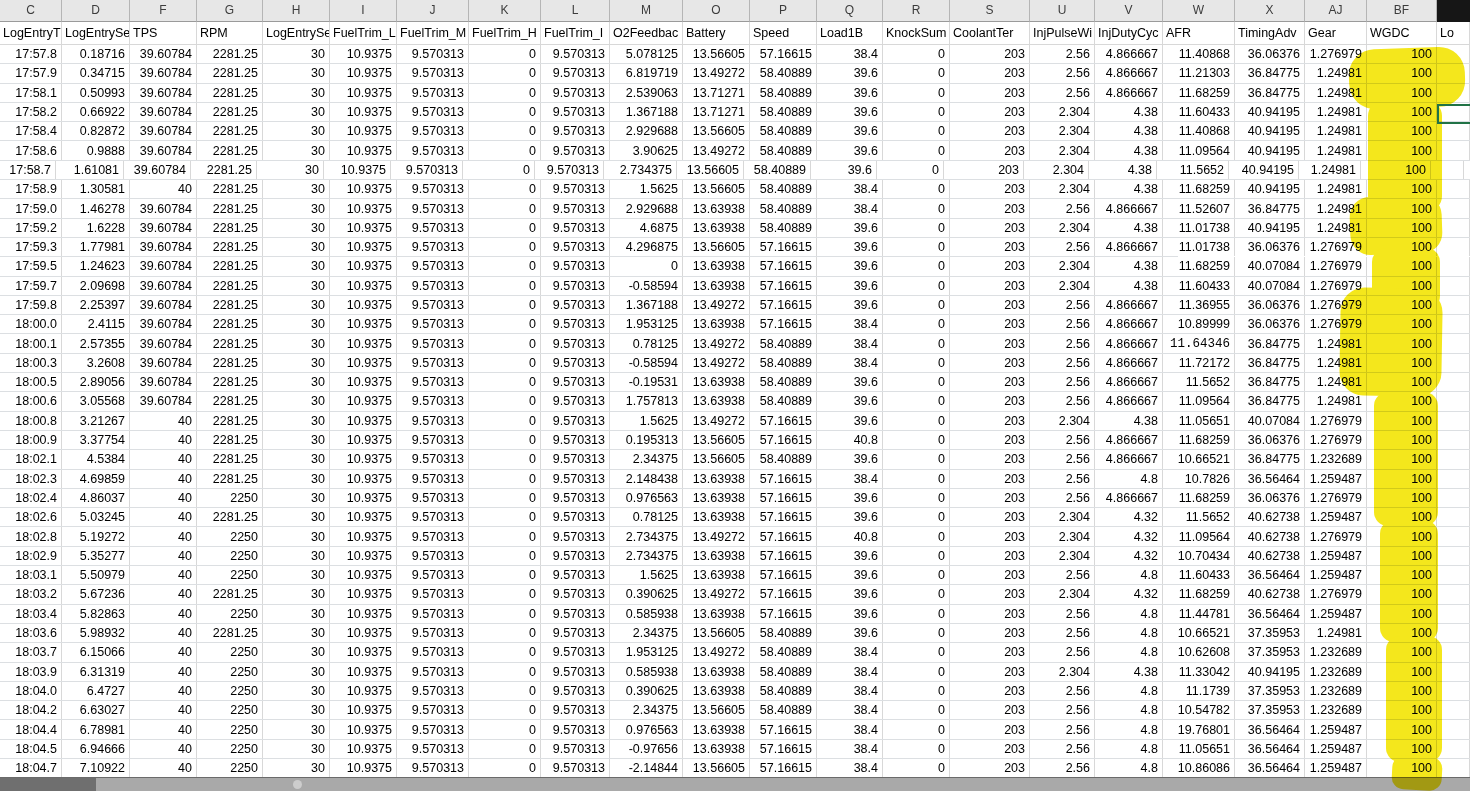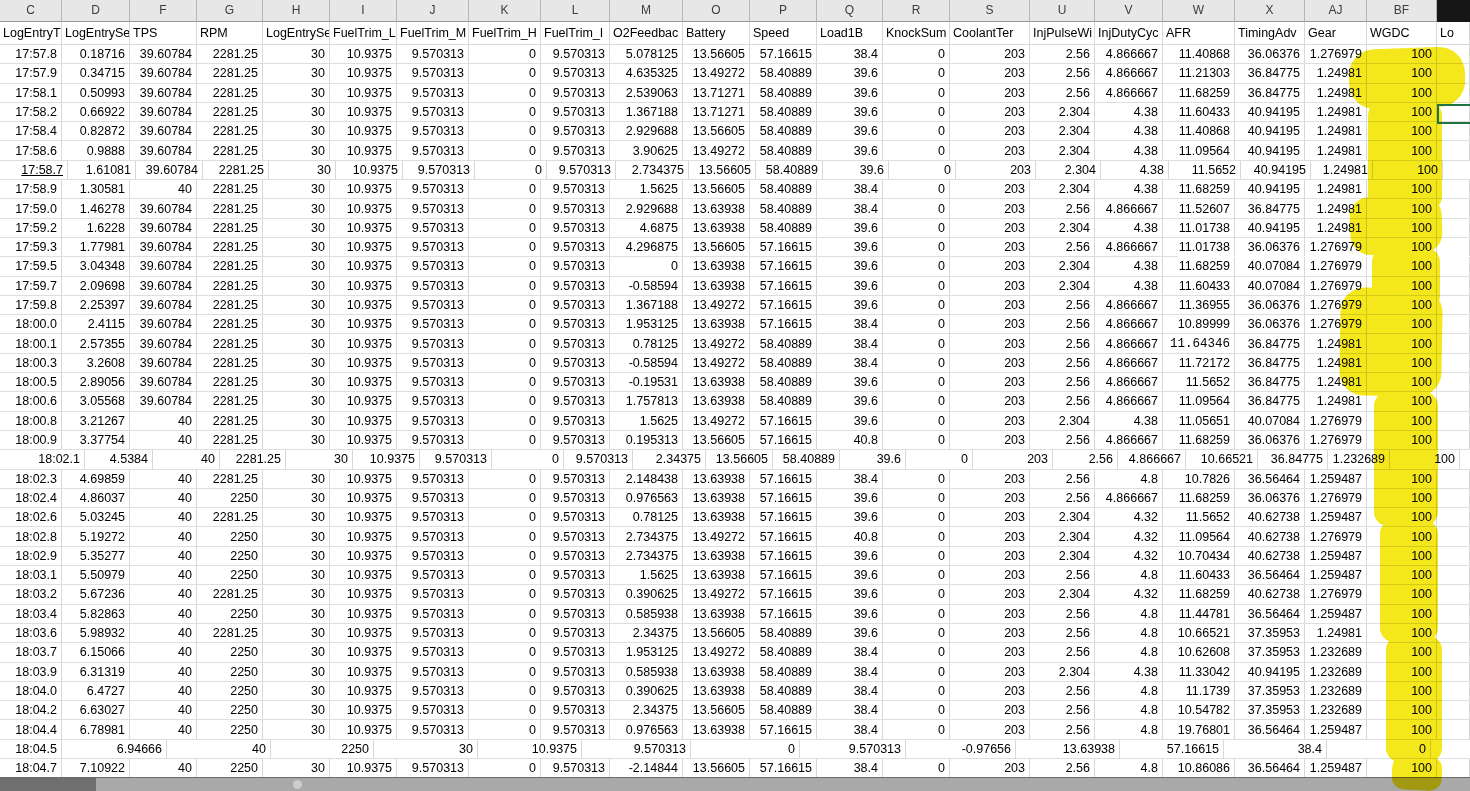--- a/index.html
+++ b/index.html
@@ -138,21 +138,21 @@
       <div class="row" style="width: 1470px;">
         <div class="cell" style="width: 62px;">17:57.9</div>
         <div class="cell" style="width: 68px;">0.34715</div>
         <div class="cell" style="width: 67px;">39.60784</div>
         <div class="cell" style="width: 66px;">2281.25</div>
         <div class="cell" style="width: 67px;">30</div>
         <div class="cell" style="width: 67px;">10.9375</div>
         <div class="cell" style="width: 72px;">9.570313</div>
         <div class="cell" style="width: 72px;">0</div>
         <div class="cell" style="width: 69px;">9.570313</div>
-        <div class="cell" style="width: 73px;">4.635325</div>
+        <div class="cell" style="width: 73px;">6.819719</div>
         <div class="cell" style="width: 67px;">13.49272</div>
         <div class="cell" style="width: 67px;">58.40889</div>
         <div class="cell" style="width: 66px;">39.6</div>
         <div class="cell" style="width: 67px;">0</div>
         <div class="cell" style="width: 80px;">203</div>
         <div class="cell" style="width: 65px;">2.56</div>
         <div class="cell" style="width: 68px;">4.866667</div>
         <div class="cell" style="width: 72px;">11.21303</div>
         <div class="cell" style="width: 70px;">36.84775</div>
         <div class="cell" style="width: 62px;">1.24981</div>
@@ -249,21 +249,21 @@
         <div class="cell" style="width: 80px;">203</div>
         <div class="cell" style="width: 65px;">2.304</div>
         <div class="cell" style="width: 68px;">4.38</div>
         <div class="cell" style="width: 72px;">11.09564</div>
         <div class="cell" style="width: 70px;">40.94195</div>
         <div class="cell" style="width: 62px;">1.24981</div>
         <div class="cell" style="width: 70px;">100</div>
         <div class="cell" style="width: 33px;"></div>
       </div>
       <div class="row" style="width: 1470px;">
-        <div class="cell" style="width: 68px; text-decoration: underline;">17:58.7</div>
+        <div class="cell" style="width: 56px;">17:58.7</div>
         <div class="cell" style="width: 68px;">1.61081</div>
         <div class="cell" style="width: 67px;">39.60784</div>
         <div class="cell" style="width: 66px;">2281.25</div>
         <div class="cell" style="width: 67px;">30</div>
         <div class="cell" style="width: 67px;">10.9375</div>
         <div class="cell" style="width: 72px;">9.570313</div>
         <div class="cell" style="width: 72px;">0</div>
         <div class="cell" style="width: 69px;">9.570313</div>
         <div class="cell" style="width: 73px;">2.734375</div>
         <div class="cell" style="width: 67px;">13.56605</div>
@@ -370,21 +370,21 @@
         <div class="cell" style="width: 65px;">2.56</div>
         <div class="cell" style="width: 68px;">4.866667</div>
         <div class="cell" style="width: 72px;">11.01738</div>
         <div class="cell" style="width: 70px;">36.06376</div>
         <div class="cell" style="width: 62px;">1.276979</div>
         <div class="cell" style="width: 70px;">100</div>
         <div class="cell" style="width: 33px;"></div>
       </div>
       <div class="row" style="width: 1470px;">
         <div class="cell" style="width: 62px;">17:59.5</div>
-        <div class="cell" style="width: 68px;">3.04348</div>
+        <div class="cell" style="width: 68px;">1.24623</div>
         <div class="cell" style="width: 67px;">39.60784</div>
         <div class="cell" style="width: 66px;">2281.25</div>
         <div class="cell" style="width: 67px;">30</div>
         <div class="cell" style="width: 67px;">10.9375</div>
         <div class="cell" style="width: 72px;">9.570313</div>
         <div class="cell" style="width: 72px;">0</div>
         <div class="cell" style="width: 69px;">9.570313</div>
         <div class="cell" style="width: 73px;">0</div>
         <div class="cell" style="width: 67px;">13.63938</div>
         <div class="cell" style="width: 67px;">57.16615</div>
@@ -609,21 +609,21 @@
         <div class="cell" style="width: 80px;">203</div>
         <div class="cell" style="width: 65px;">2.56</div>
         <div class="cell" style="width: 68px;">4.866667</div>
         <div class="cell" style="width: 72px;">11.68259</div>
         <div class="cell" style="width: 70px;">36.06376</div>
         <div class="cell" style="width: 62px;">1.276979</div>
         <div class="cell" style="width: 70px;">100</div>
         <div class="cell" style="width: 33px;"></div>
       </div>
       <div class="row" style="width: 1470px;">
-        <div class="cell" style="width: 85px; padding-left: 20px;">18:02.1</div>
+        <div class="cell" style="width: 62px; padding-left: 20px;">18:02.1</div>
         <div class="cell" style="width: 68px;">4.5384</div>
         <div class="cell" style="width: 67px;">40</div>
         <div class="cell" style="width: 66px;">2281.25</div>
         <div class="cell" style="width: 67px;">30</div>
         <div class="cell" style="width: 67px;">10.9375</div>
         <div class="cell" style="width: 72px;">9.570313</div>
         <div class="cell" style="width: 72px;">0</div>
         <div class="cell" style="width: 69px;">9.570313</div>
         <div class="cell" style="width: 73px;">2.34375</div>
         <div class="cell" style="width: 67px;">13.56605</div>
@@ -968,21 +968,21 @@
         <div class="cell" style="width: 67px;">0</div>
         <div class="cell" style="width: 80px;">203</div>
         <div class="cell" style="width: 65px;">2.56</div>
         <div class="cell" style="width: 68px;">4.8</div>
         <div class="cell" style="width: 72px;">19.76801</div>
         <div class="cell" style="width: 70px;">36.56464</div>
         <div class="cell" style="width: 62px;">1.259487</div>
         <div class="cell" style="width: 70px;">100</div>
         <div class="cell" style="width: 33px;"></div>
       </div>
-      <div class="row" style="width: 1470px; gap: 37px;">
+      <div class="row" style="width: 1470px;">
         <div class="cell" style="width: 62px;">18:04.5</div>
         <div class="cell" style="width: 68px;">6.94666</div>
         <div class="cell" style="width: 67px;">40</div>
         <div class="cell" style="width: 66px;">2250</div>
         <div class="cell" style="width: 67px;">30</div>
         <div class="cell" style="width: 67px;">10.9375</div>
         <div class="cell" style="width: 72px;">9.570313</div>
         <div class="cell" style="width: 72px;">0</div>
         <div class="cell" style="width: 69px;">9.570313</div>
         <div class="cell" style="width: 73px;">-0.97656</div>

